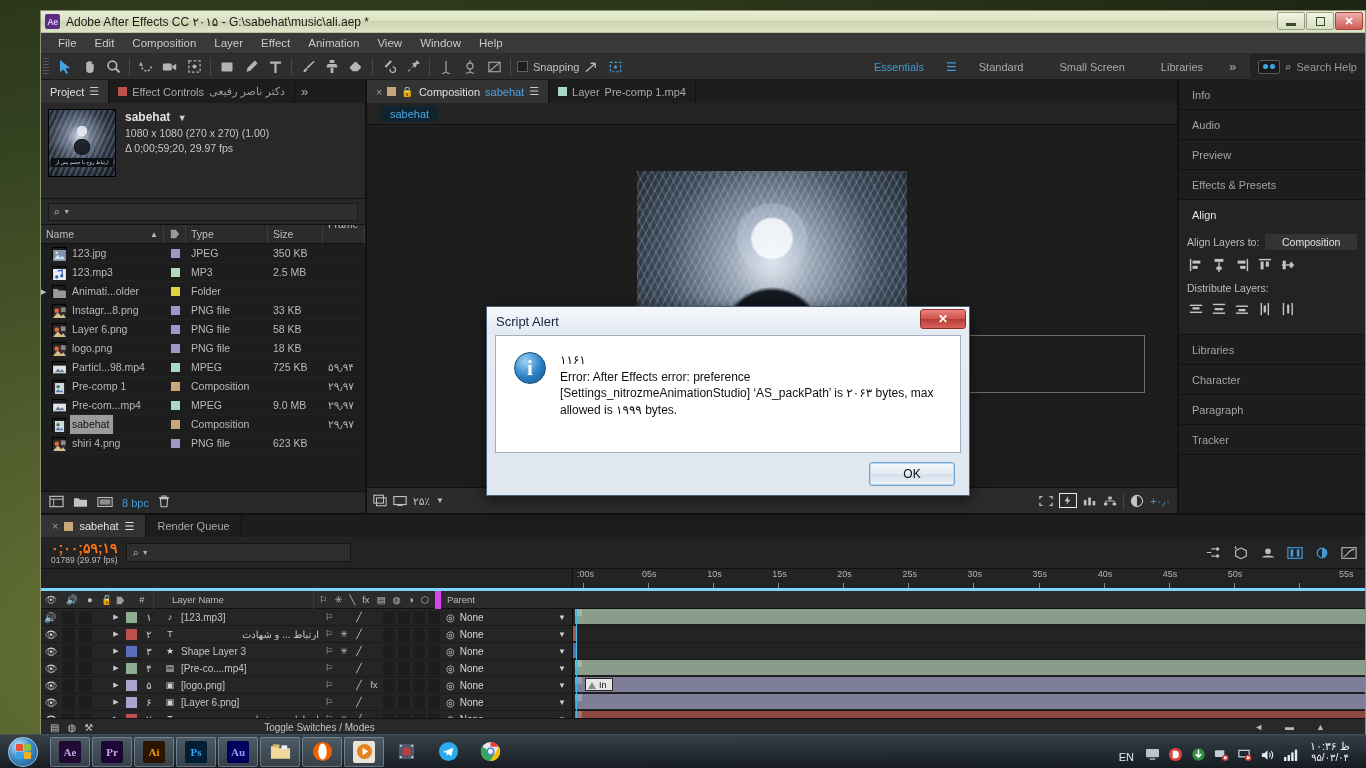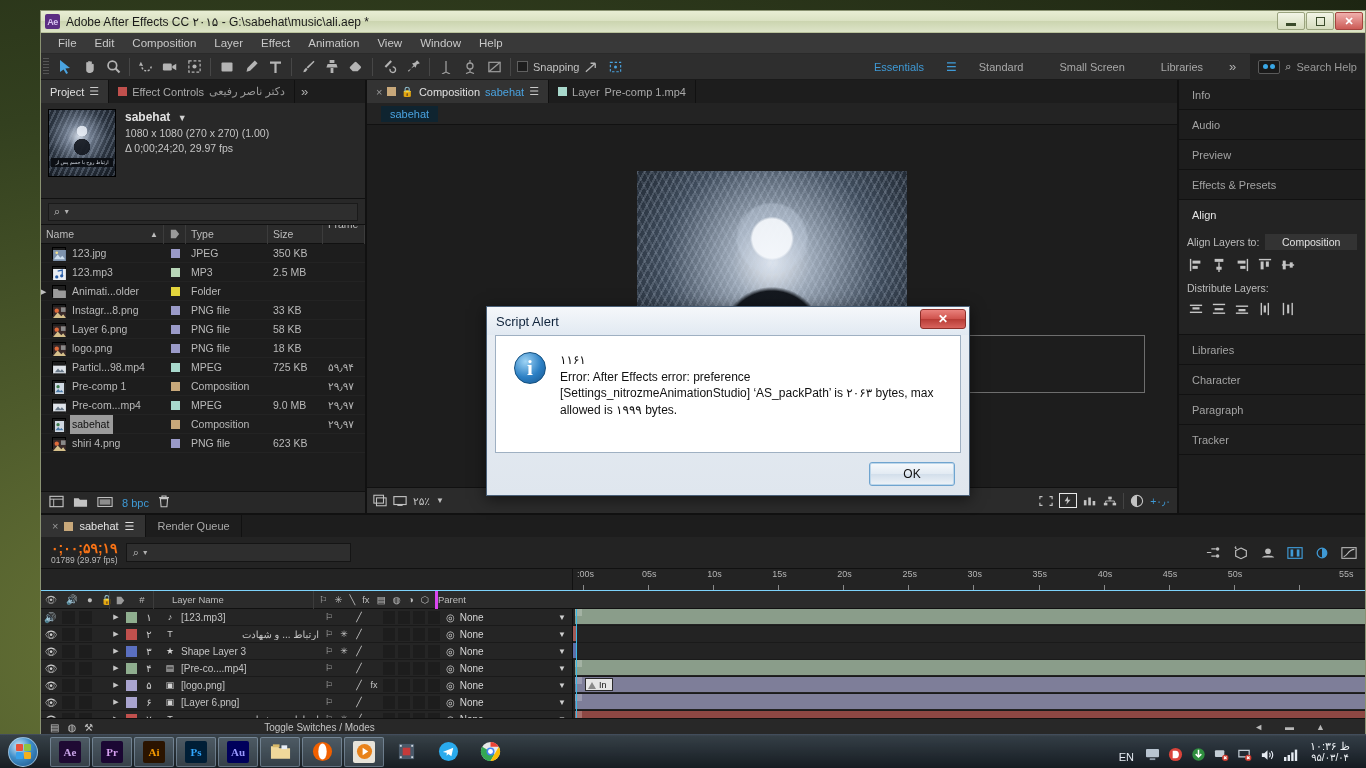--- a/index.html
+++ b/index.html
@@ -274,38 +274,38 @@
   .tc-time { padding: 0 8px 0 10px; }
   .tc-main { font-size: 14px; color: #f97316; font-weight: bold; letter-spacing: .5px; }
   .tc-sub { font-size: 8.5px; color: #b9b9b9; margin-top: -1px; }
   .tl-search { width: 225px; height: 19px; background: #2e2e2e; border: 1px solid #151515;
                display: flex; align-items: center; padding: 0 6px; gap: 3px; }
   .tl-btns { display: flex; align-items: center; gap: 11px; margin-left: auto; padding-right: 8px; }
   .tl-btn { color: #bcbcbc; display: flex; align-items: center; }
   .tl-btn.blue { color: #3f9ad6; }
 
   .tl-ruler { height: 22px; flex: 0 0 22px; display: flex; background: #232323;
-              border-bottom: 1px solid #7dd3fc; }
+              border-bottom: 3px solid #7dd3fc; }
   .ruler-left { width: 532px; flex: 0 0 532px; border-right: 1px solid #111; }
   .ruler-area { flex: 1; position: relative; }
   .rmark { position: absolute; top: 0; font-size: 9px; color: #b5b5b5; }
   .rtick { position: absolute; bottom: 0; width: 1px; height: 5px; background: #8a8a8a; }
 
   .tl-head {
     height: 18px; flex: 0 0 18px; display: flex; background: #2b2b2b;
     font-size: 9.5px; color: #bdbdbd; border-bottom: 1px solid #111;
   }
   .th { height: 18px; line-height: 18px; display: flex; align-items: center; }
   .th-av { width: 68px; padding-left: 4px; gap: 9px; }
   .th-tag { width: 22px; justify-content: center; border-left: 1px solid #3c3c3c; }
   .th-num { width: 22px; justify-content: center; }
   .th-name { width: 160px; padding-left: 18px; border-left: 1px solid #3c3c3c; }
   .th-sw { width: 122px; gap: 7px; justify-content: flex-start; padding-left: 5px;
            border-left: 1px solid #3c3c3c; }
-  .th-par { flex: 1; border-left: 3px solid #d946ef; }
+  .th-par { flex: 1; padding-left: 6px; border-left: 6px solid #d946ef; }
 
   .tl-body { flex: 1; display: flex; overflow: hidden; }
   .layers-col { width: 532px; flex: 0 0 532px; border-right: 1px solid #111; }
   .lrow { height: 17px; display: flex; align-items: center; font-size: 10px;
           color: #c4c4c4; border-bottom: 1px solid #1a1a1a; background: #252525; }
   .lc { height: 17px; display: flex; align-items: center; }
   .lc-av { width: 68px; padding-left: 3px; gap: 4px; }
   .eyebox { width: 14px; height: 13px; display: flex; align-items: center; justify-content: center;
             color: #cfcfcf; }
   .blankbox { width: 13px; height: 13px; background: #1d1d1d; }
@@ -625,21 +625,21 @@
       <div class="proj-head">
         <div class="thumb">
           <div class="thumb-cap">ارتباط روح با جسم پس از مرگ</div>
         </div>
         <div class="proj-meta">
           <div class="pm-title">
             <span>sabehat</span>
             <span class="pm-caret">▼</span>
           </div>
           <div class="pm-line">1080 x 1080  (270 x 270) (1.00)</div>
-          <div class="pm-line">Δ 0;00;24;20, 29.97 fps</div>
+          <div class="pm-line">Δ 0;00;59;20, 29.97 fps</div>
         </div>
       </div>
 
       <div class="proj-search">
         <div class="srch-field">
           <span class="mag">⌕</span>
           <span class="mini-caret">▼</span>
           <span></span>
         </div>
       </div>

